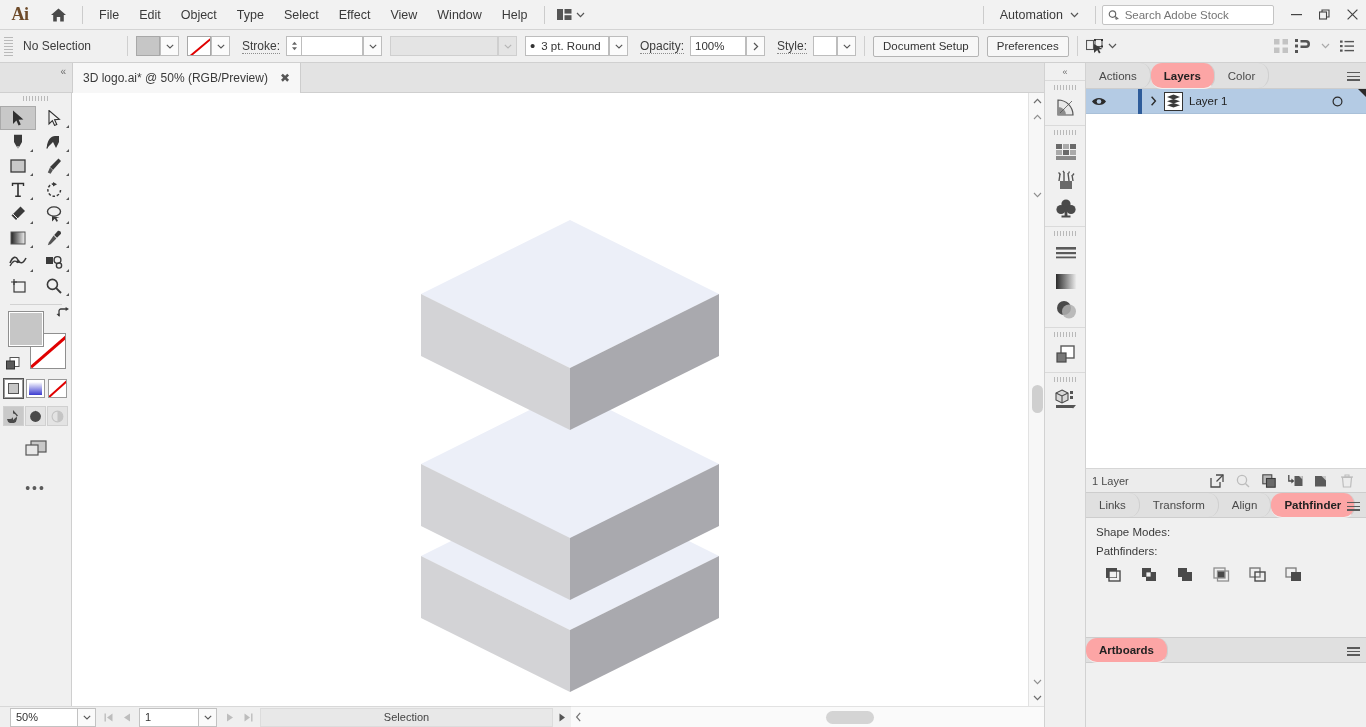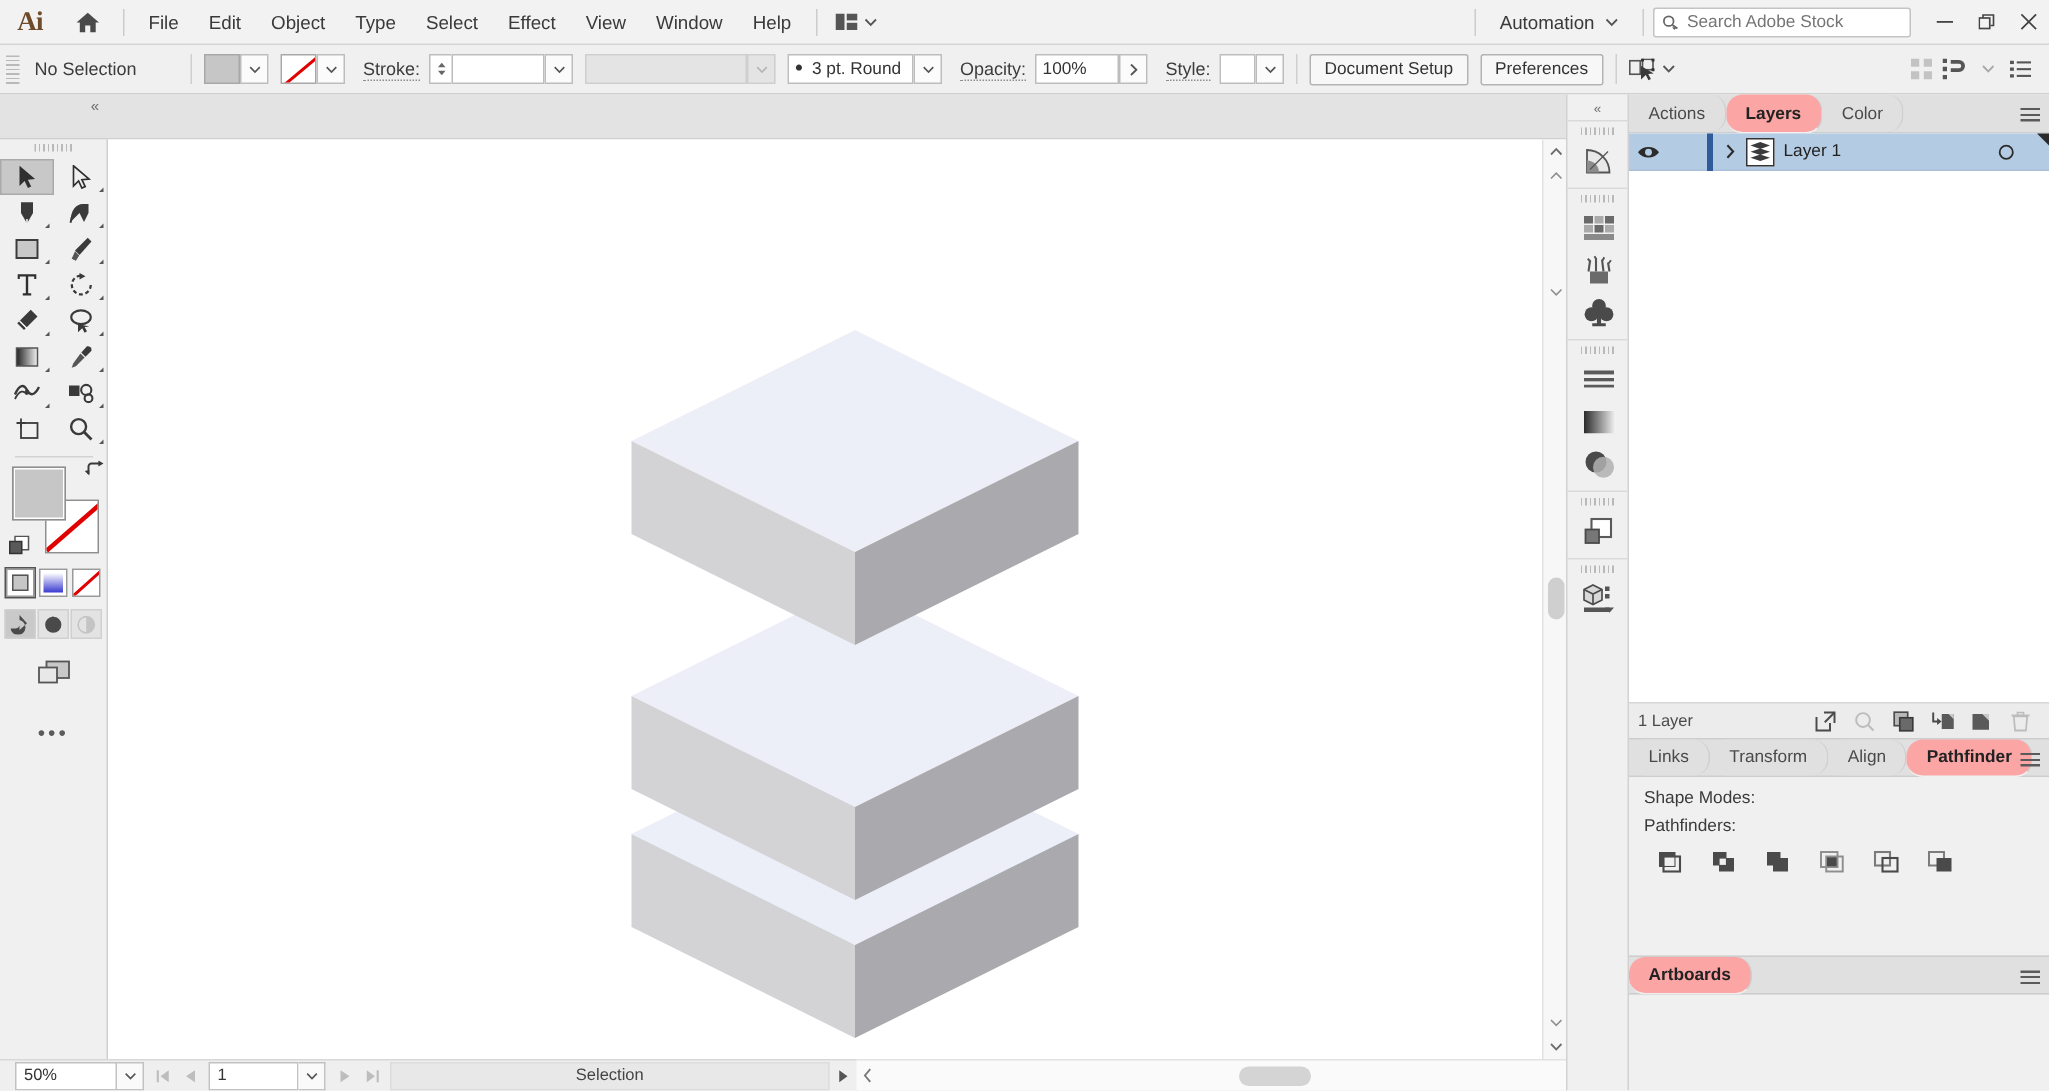--- a/index.html
+++ b/index.html
@@ -478,20 +478,24 @@
         <rect x="0" y="9.5" width="2.6" height="2.2" fill="#555"></rect>
           <rect x="4.5" y="9.9" width="9.5" height="1.4" fill="#555"></rect>
       </svg>
     </div>
   </div>
 
   <div class="tabbar">
     <div class="collapse-arrows">
       <span>«</span>
     </div>
+    <div class="doctab">
+      <span class="doctab-title">3D logo.ai* @ 50% (RGB/Preview)</span>
+      <span class="doctab-close">✖</span>
+    </div>
     <div class="tabbar-right">
       <span>»</span>
     </div>
   </div>
 
   <div class="toolbar">
     <div class="tb-grip"></div>
     <div class="tool-grid">
 
       <div class="tool active">

